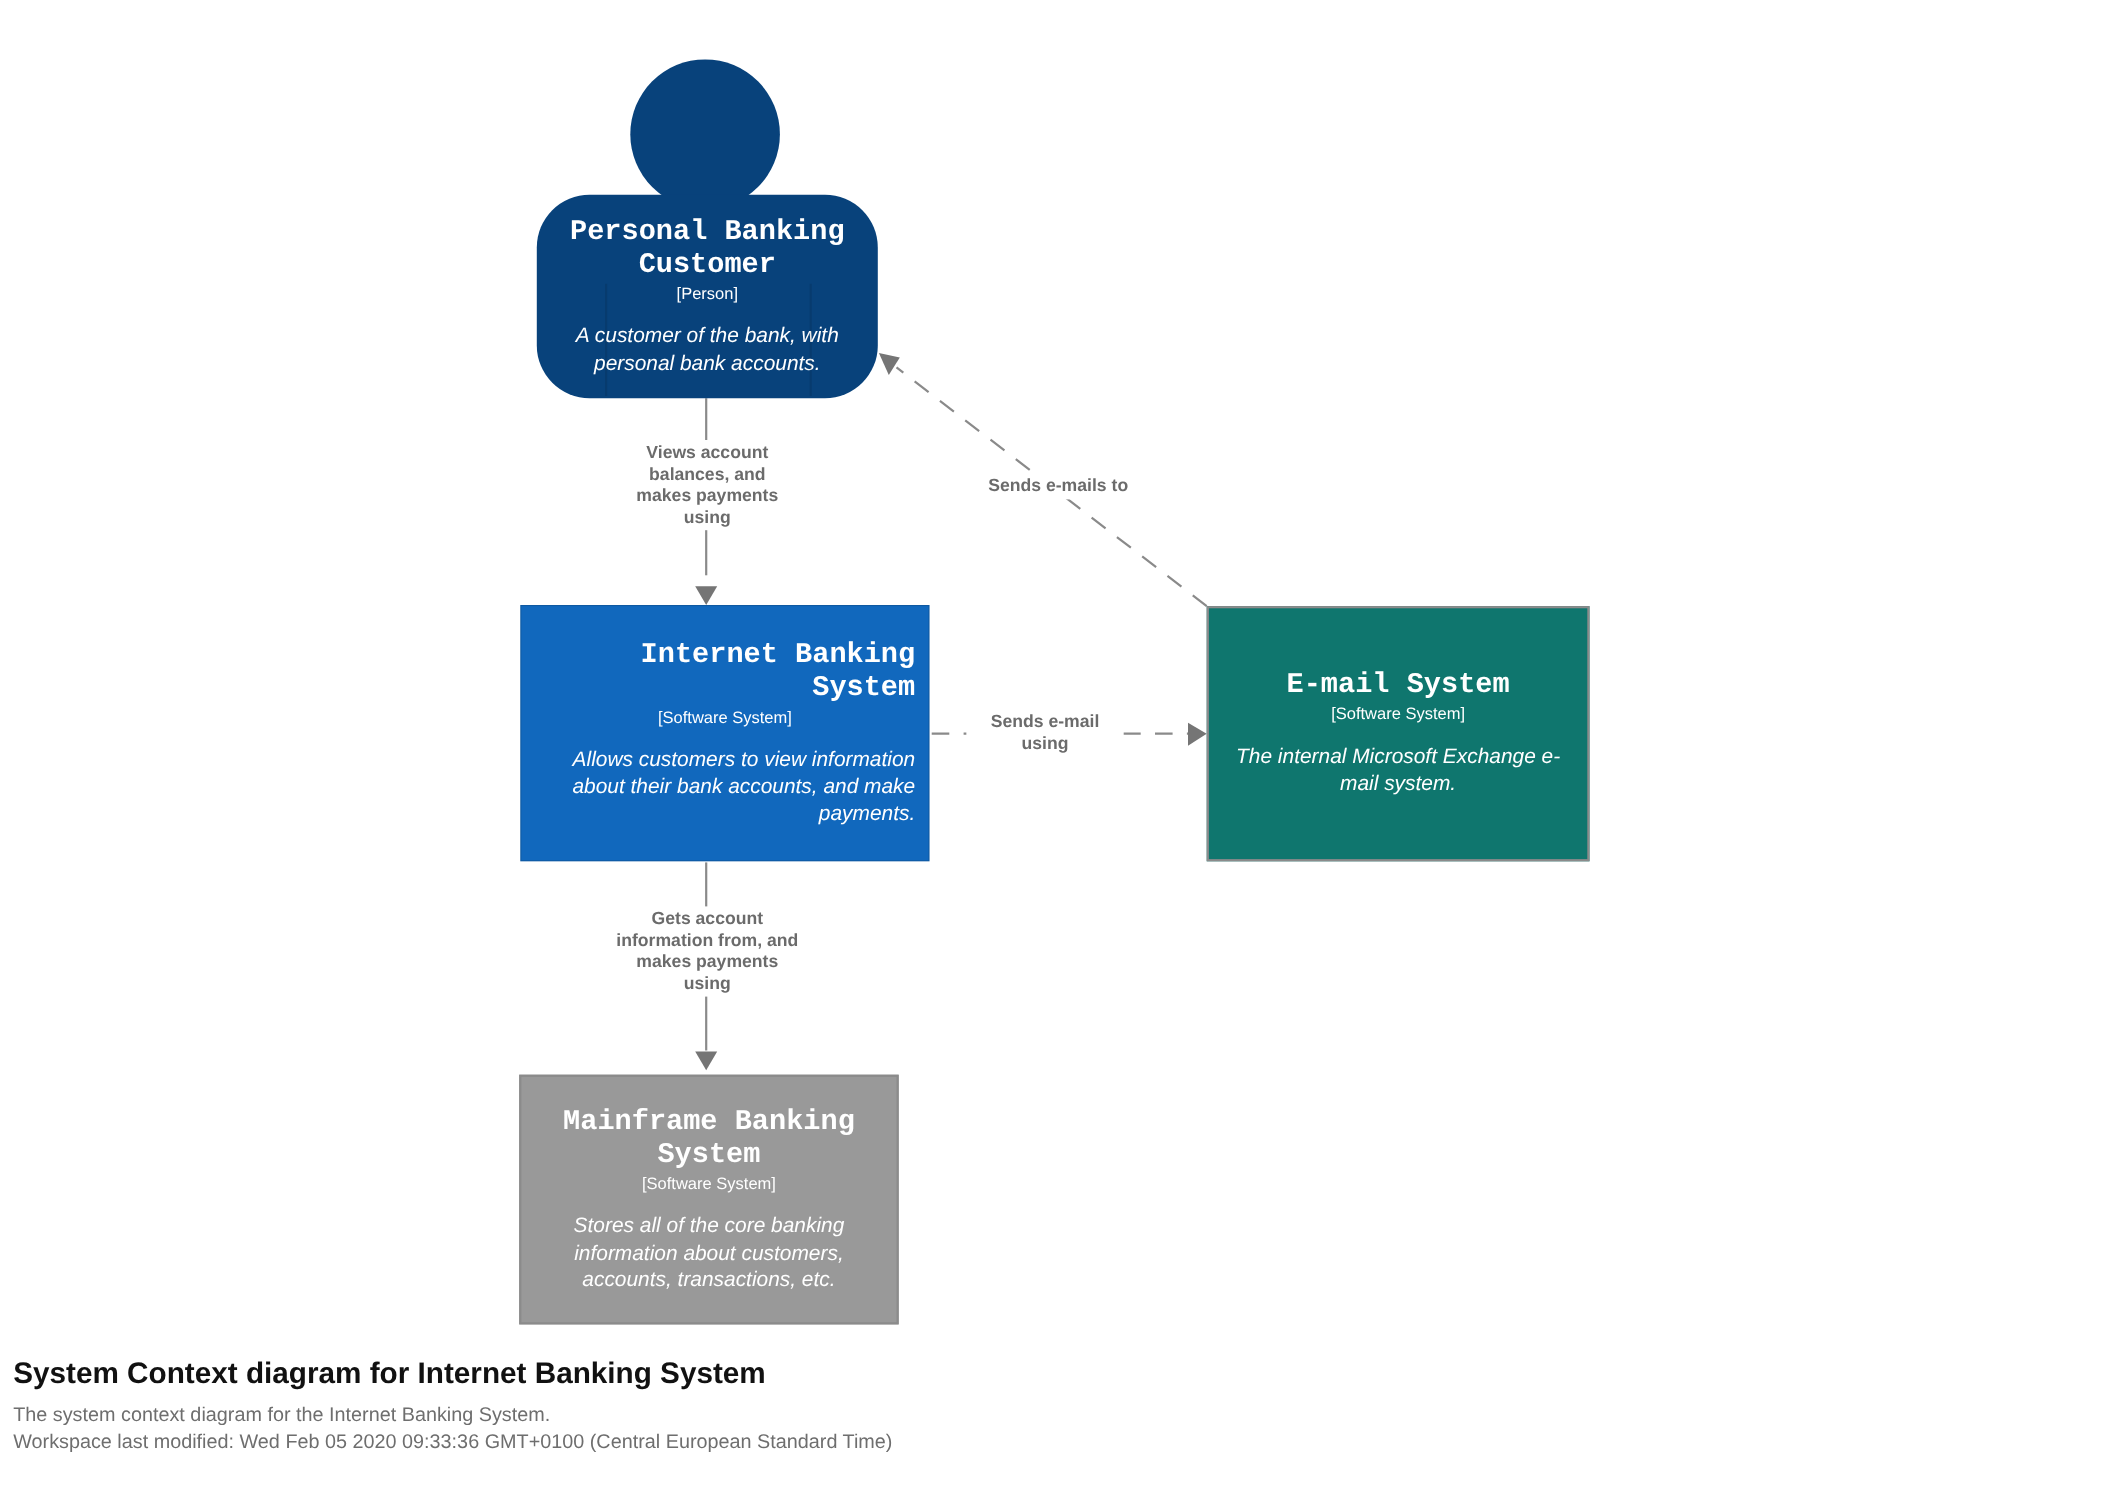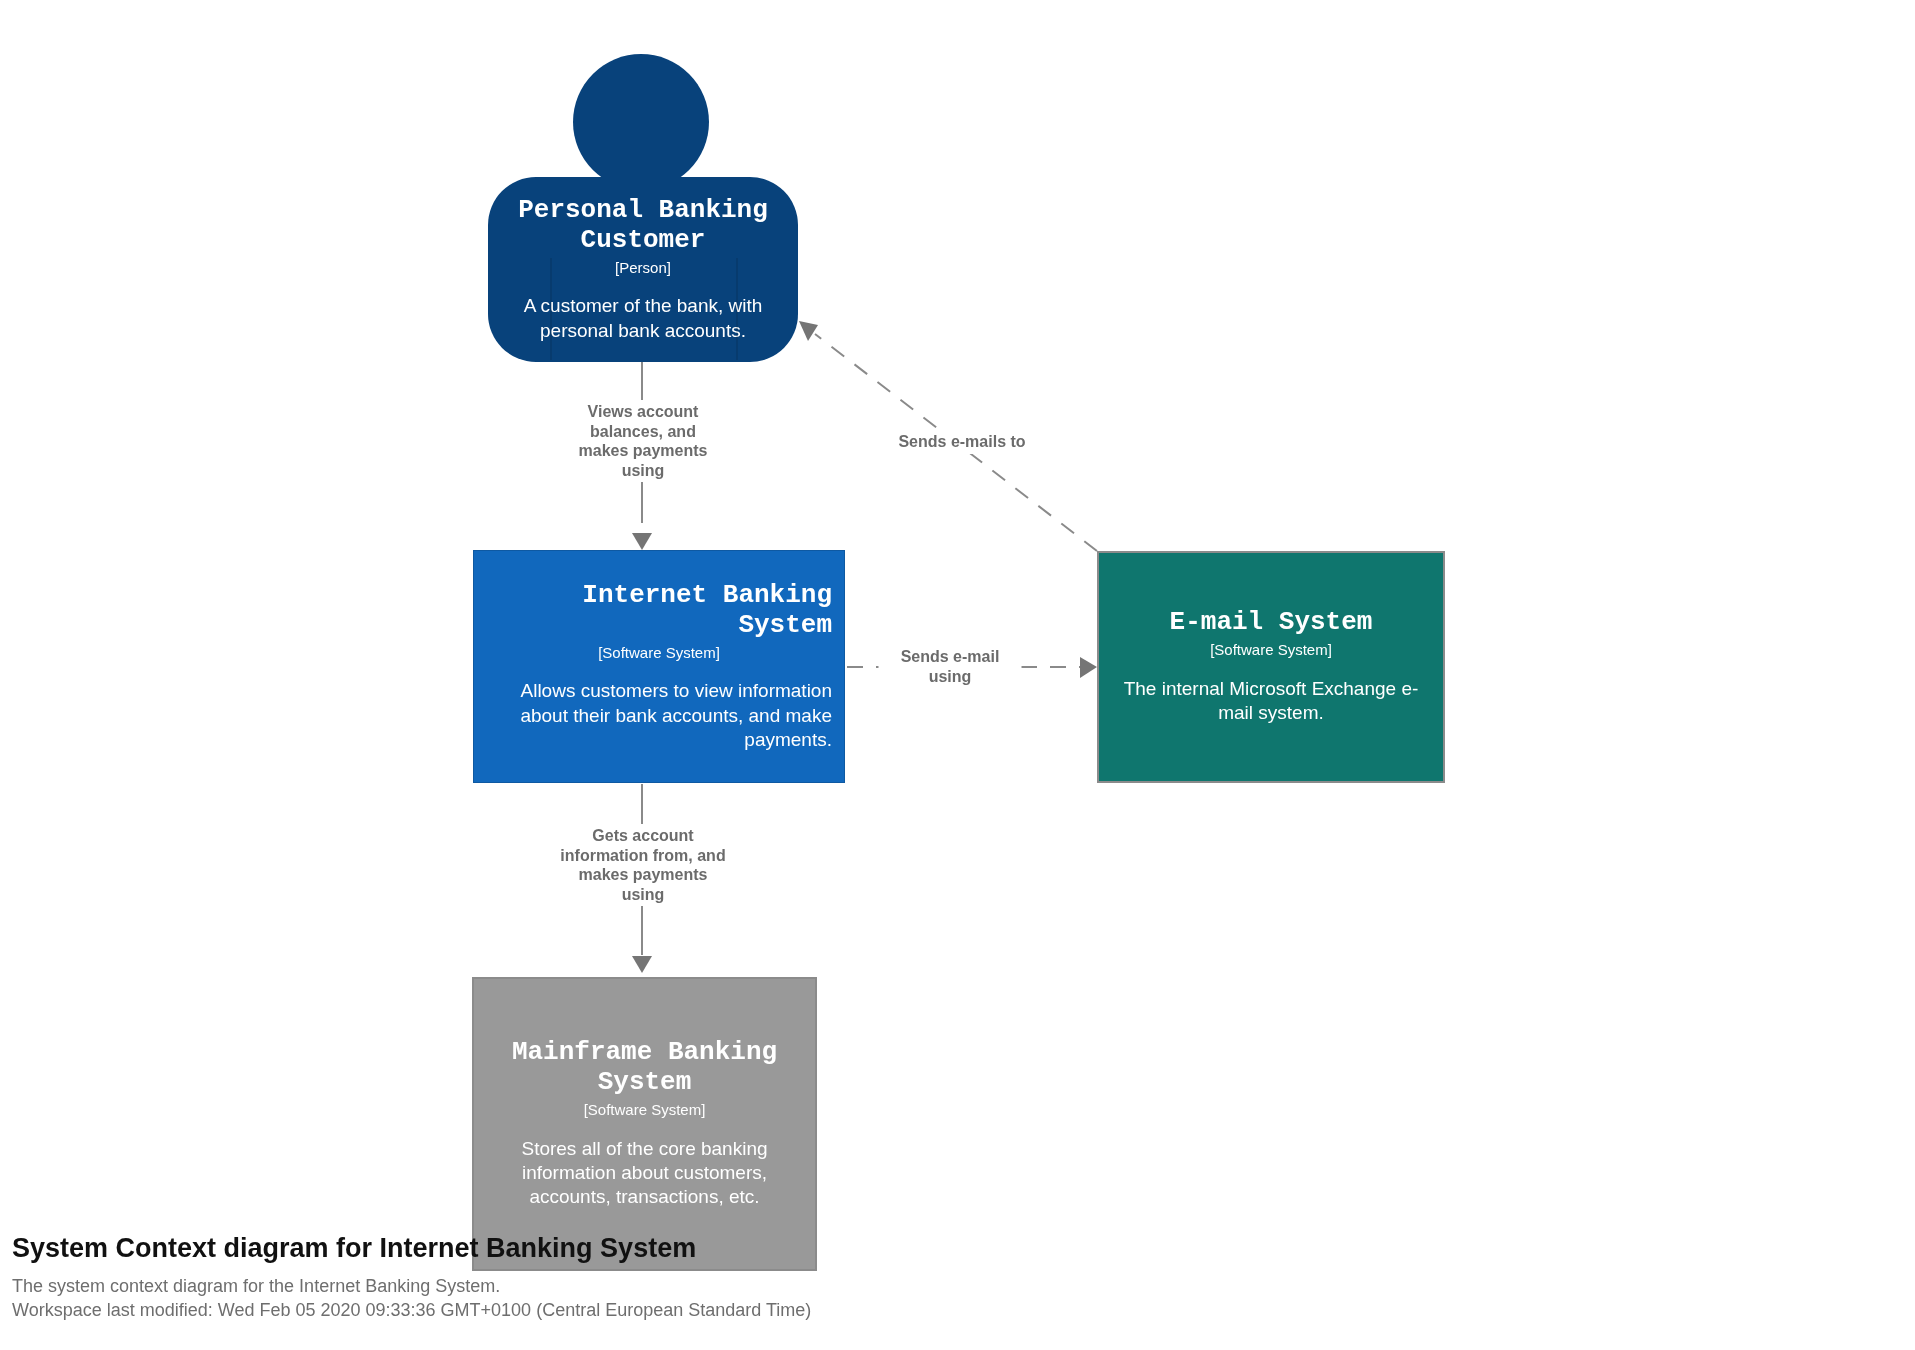--- a/index.html
+++ b/index.html
@@ -19,21 +19,21 @@
     box-sizing: border-box;
     display: flex;
     flex-direction: column;
     align-items: center;
     justify-content: center;
     text-align: center;
     color: #ffffff;
   }
   .node .name { font-weight: bold; font-size: 26px; line-height: 1.15; font-family: Liberation Mono, monospace; }
   .node .meta { font-size: 15px; line-height: 1.25; margin-top: 3px; }
-  .node .desc { font-size: 19px; line-height: 1.28; margin-top: 17px; }
+  .node .desc { font-size: 19px; line-height: 1.28; margin-top: 17px; font-style: italic; }
 
   #person-head {
     position: absolute;
     left: 573px; top: 54px;
     width: 136px; height: 136px;
     border-radius: 50%;
     background: #08427B;
   }
   #person-body {
     left: 488px; top: 177px;
@@ -61,21 +61,21 @@
   }
   #email-box {
     left: 1097px; top: 551px;
     width: 348px; height: 232px;
     background: #0f766e;
     border: 2px solid #8B8B8B;
     padding: 0 12px;
   }
   #mainframe-box {
     left: 472px; top: 977px;
-    width: 345px; height: 294px;
+    width: 345px; height: 227px;
     background: #999999;
     border: 2px solid #8B8B8B;
     padding: 0 28px;
   }
 
   
   .edge-label {
     position: absolute;
     transform: translateX(-50%);
     background: #ffffff;

